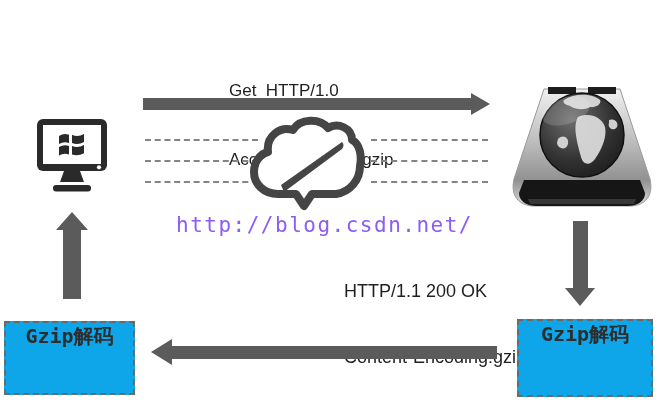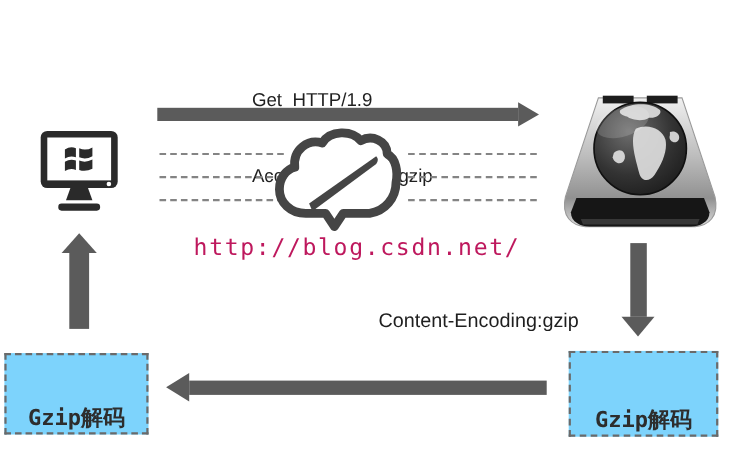--- a/index.html
+++ b/index.html
@@ -17,21 +17,21 @@
     color:#1f1f1f;
     white-space:pre;
     line-height:23px;
   }
   #request-text{left:229px;top:33px;font-size:17px;}
   #response-text{left:344px;top:236px;font-size:18px;line-height:22px;}
   #watermark{
     left:176px;top:213px;
     font-family:"DejaVu Sans Mono",monospace;
     font-size:21px;letter-spacing:1.5px;
-    color:#be185d;white-space:pre;
+    color:#8b5cf6;white-space:pre;
   }
 
   
   .arrow{display:flex;align-items:center;}
   .arrow .shaft{background:#5b5b5b;}
   .arrow.h .shaft{flex:1;height:12px;}
   .arrow.v{flex-direction:column;}
   .arrow.v .shaft{flex:1;}
 
   #request-arrow{left:143px;top:93px;width:347px;height:22px;}
@@ -65,35 +65,35 @@
     border-right:15px solid transparent;
   }
   #server-down-arrow .shaft{width:15px;}
 
   
   .dash{border-top:2px dashed #848484;height:0;}
 
   
   .gzipbox{
     border:2px dashed #6a6a6a;
-    display:flex;align-items:flex-end;justify-content:center;
+    display:flex;align-items:flex-start;justify-content:center;
     font-family:"DejaVu Sans Mono","Liberation Mono",monospace;
     font-weight:bold;font-size:20px;color:#2d2d2d;
-    box-sizing:border-box;background:#7dd3fc;
+    box-sizing:border-box;background:#0ea5e9;
   }
   #decode-box{left:4px;top:321px;width:131px;height:74px;}
   #encode-box{left:517px;top:319px;width:136px;height:78px;}
 </style>
 </head>
 <body>
 
 <div id="canvas">
 
   <div id="request-text" class="abs httptext">
-    <div>Get  HTTP/1.9</div>
+    <div>Get  HTTP/1.0</div>
     <div>Accept-Encoding:gzip</div>
   </div>
 
   <div id="request-arrow" class="abs arrow h">
     <div class="shaft"></div>
     <div class="head"></div>
   </div>
 
   <svg class="abs" style="left:33px;top:116px;" width="78" height="82" viewBox="0 0 78 82">
     <rect x="4" y="3" width="70" height="52" rx="6" fill="#2a2a2a"></rect>
@@ -166,20 +166,21 @@
       <ellipse cx="58" cy="28" rx="25" ry="13" fill="#ffffff" opacity="0.16" transform="rotate(-18 58 28)"></ellipse>
     </g>
   </svg>
 
   <div id="server-down-arrow" class="abs arrow v">
     <div class="shaft"></div>
     <div class="head"></div>
   </div>
 
   <div id="response-text" class="abs httptext">
+    <div>HTTP/1.1 200 OK</div>
     <div>Content-Encoding:gzip</div>
   </div>
 
   <div id="decode-box" class="abs gzipbox">
     <span>Gzip解码</span>
   </div>
   <div id="encode-box" class="abs gzipbox">
     <span>Gzip解码</span>
   </div>
 

